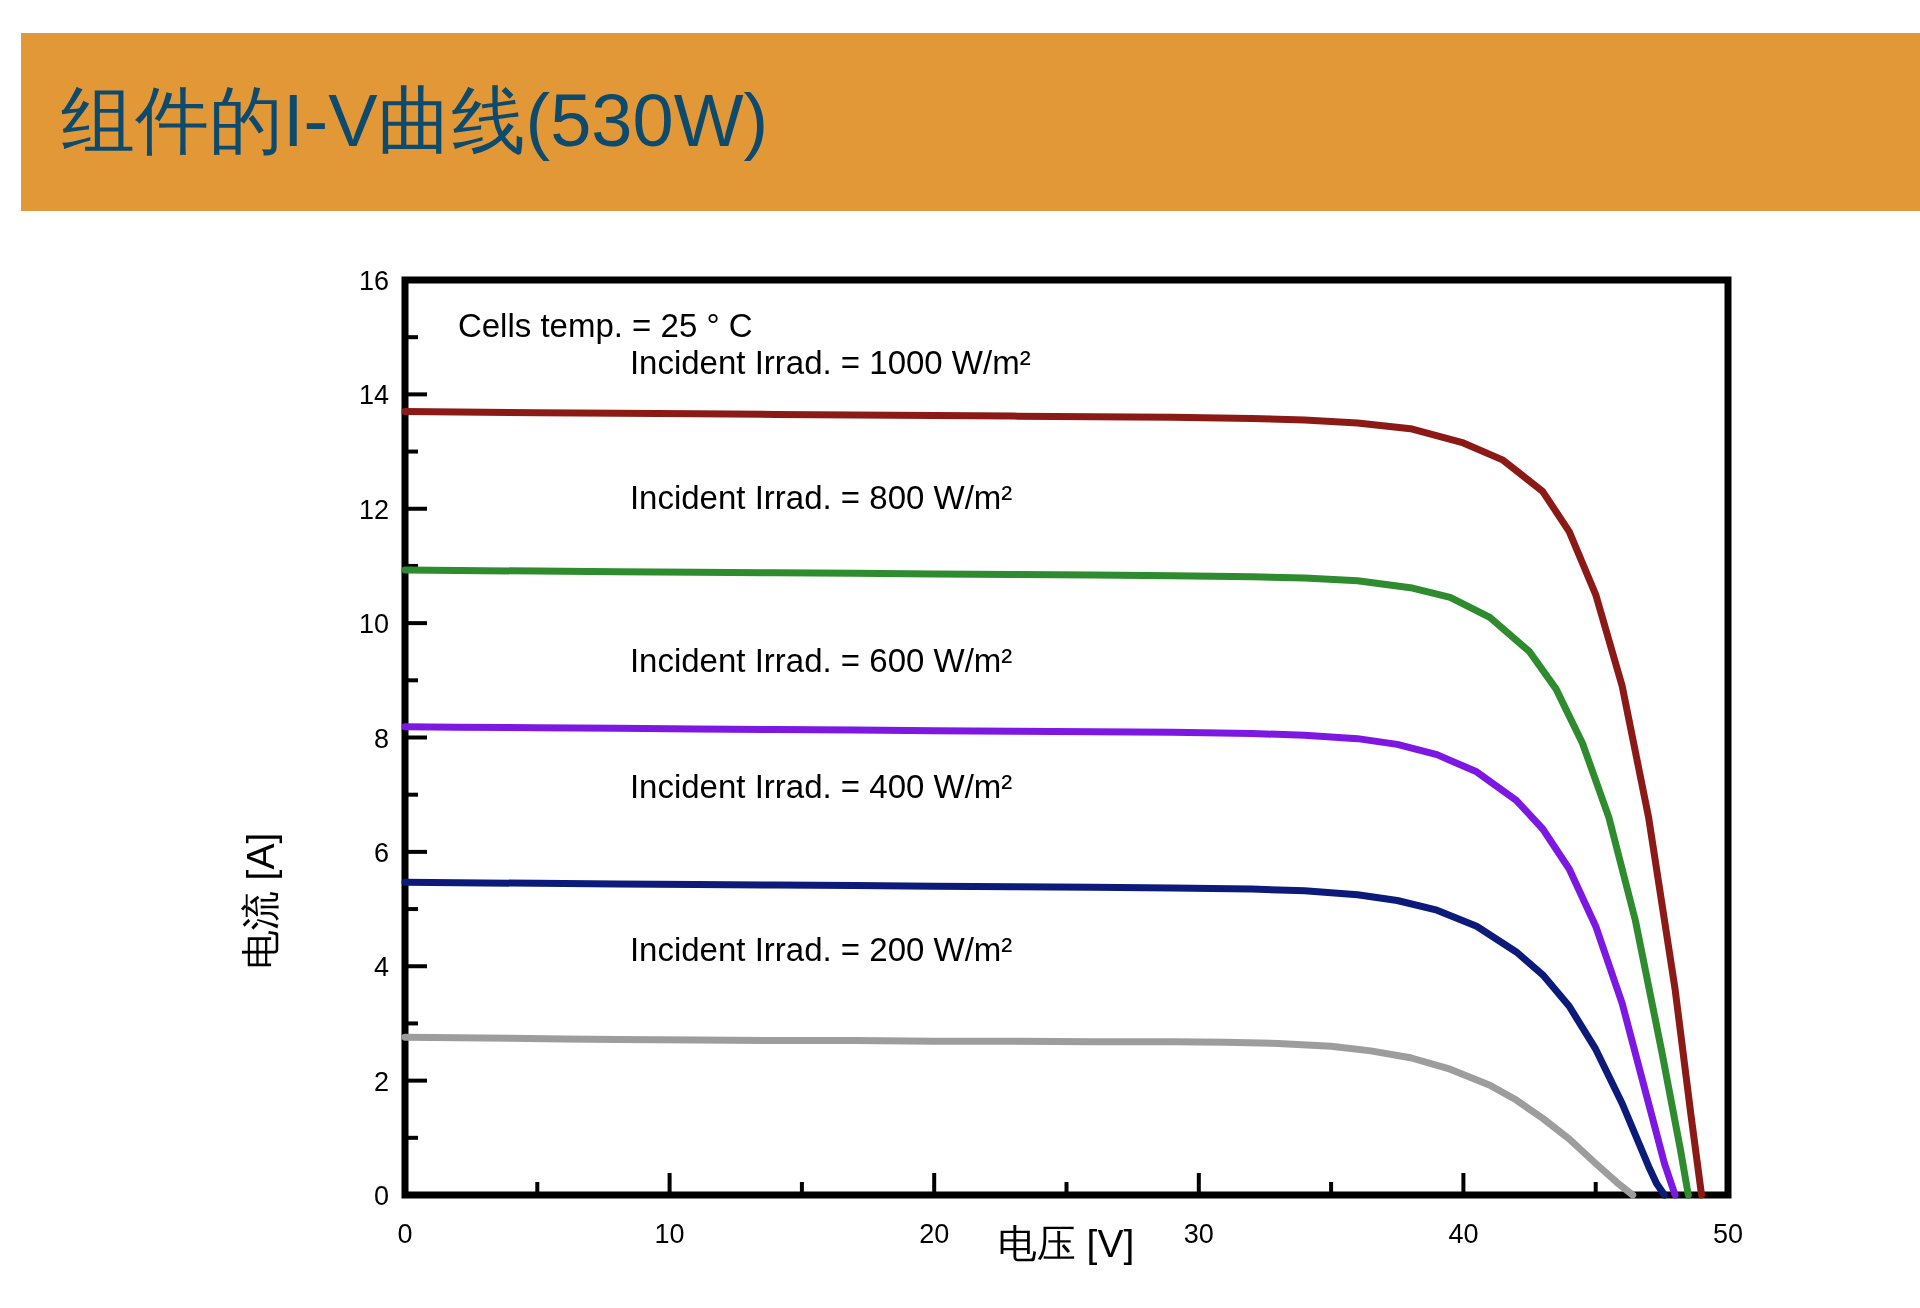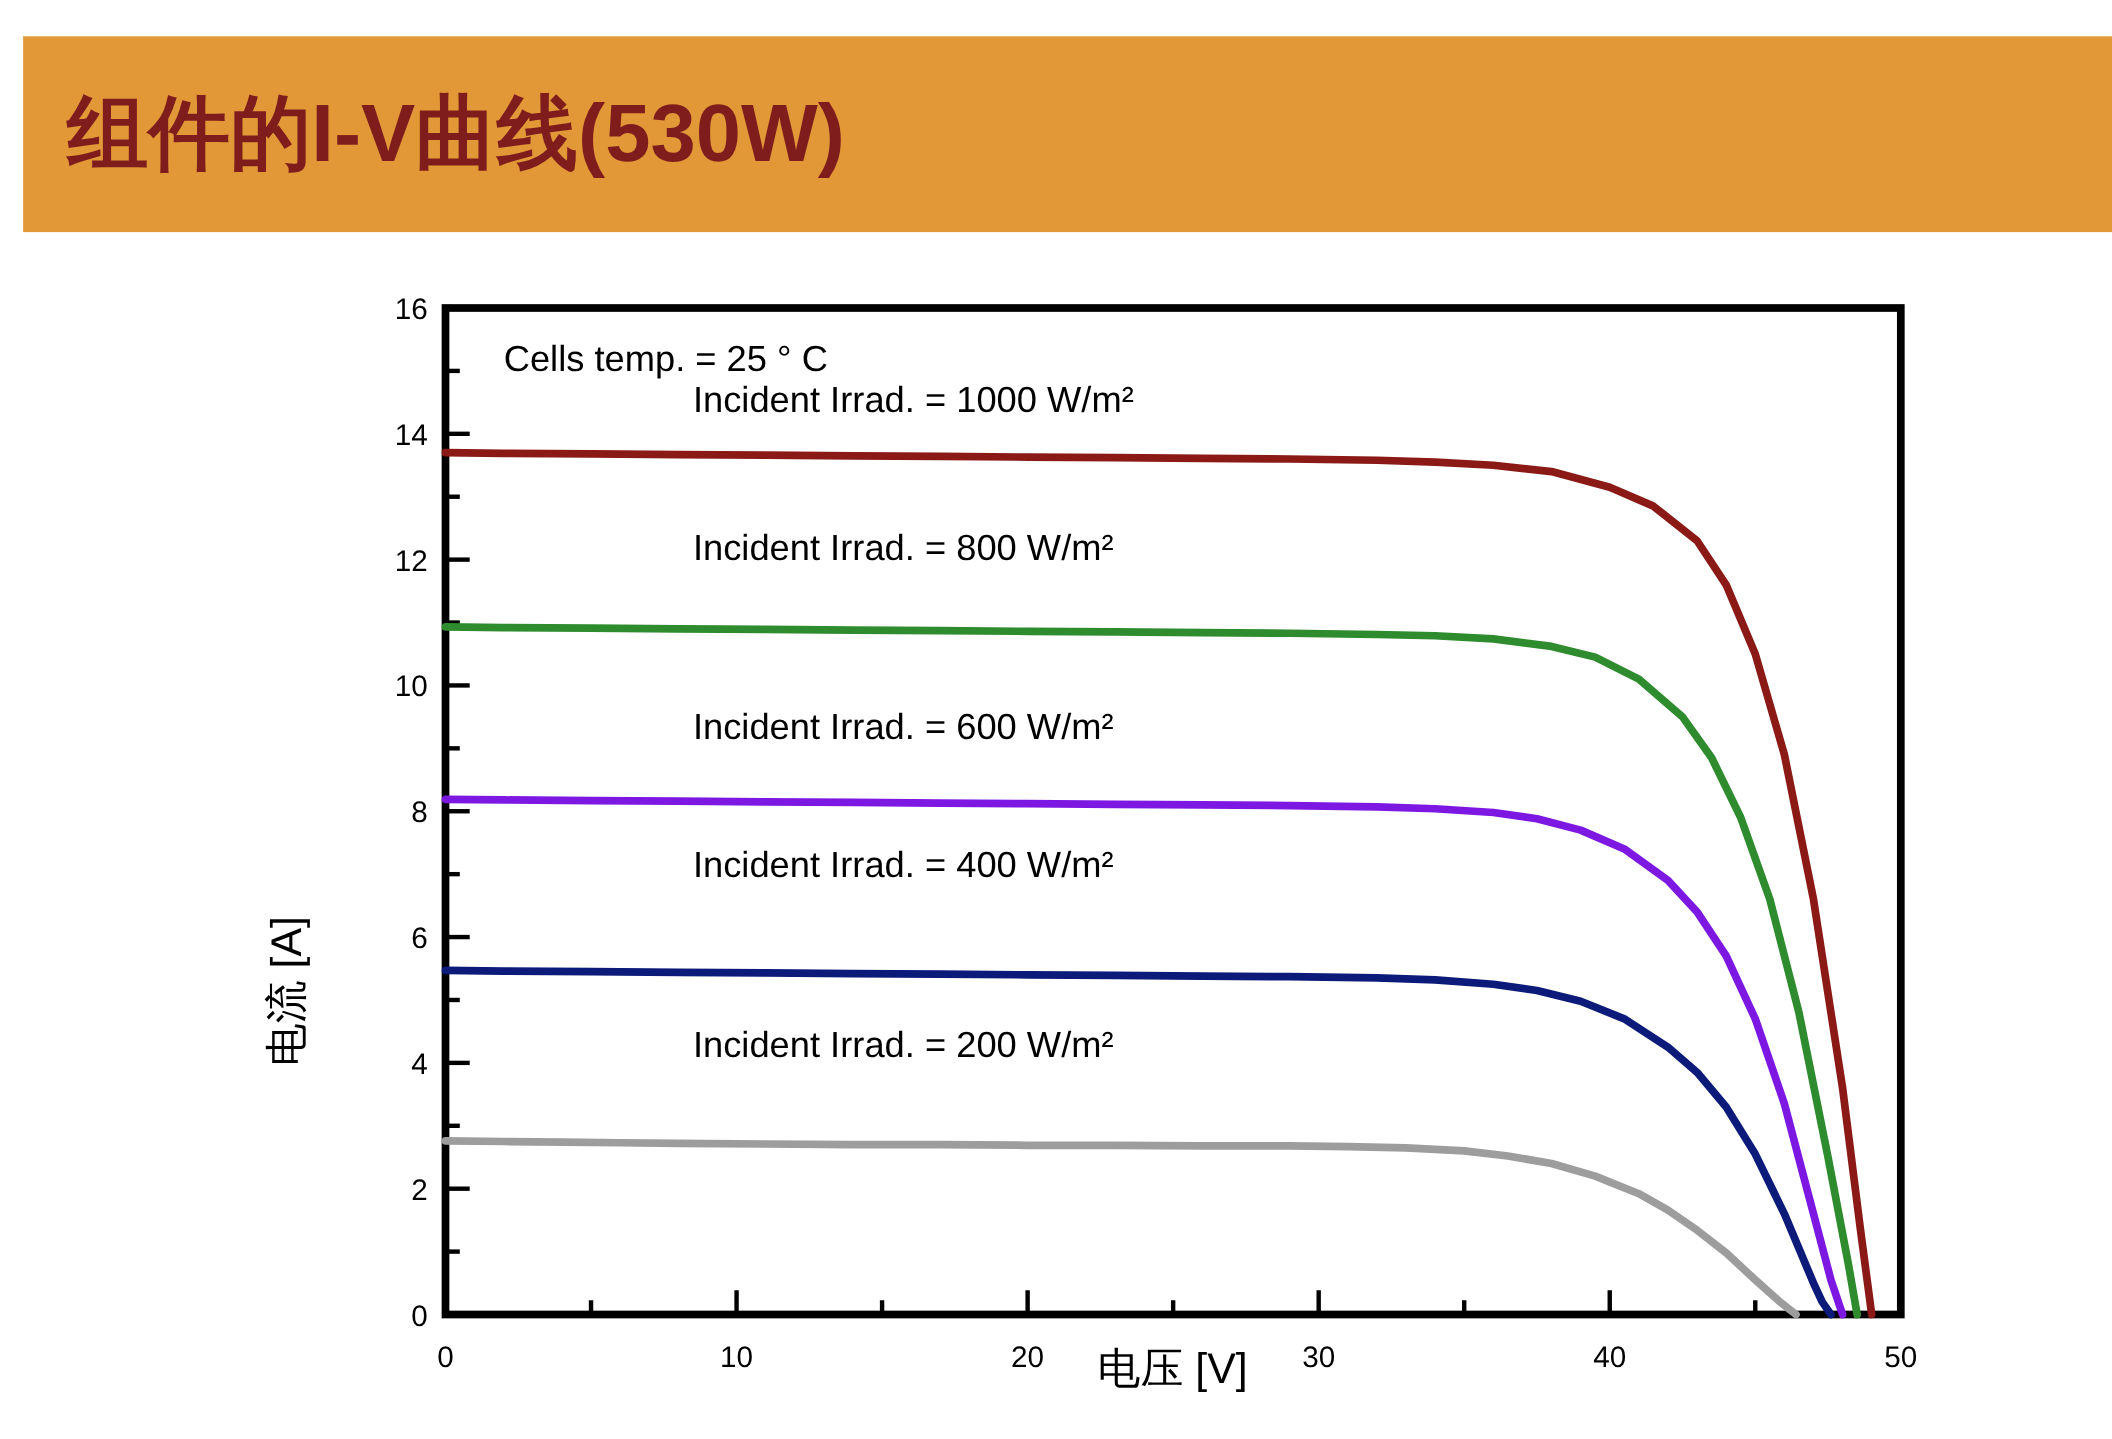--- a/index.html
+++ b/index.html
@@ -23,23 +23,23 @@
     width: 1899px;
     height: 178px;
     background: #e39838;
     box-sizing: border-box;
   }
   #title-text {
     position: absolute;
     left: 40px;
     top: 50%;
     transform: translateY(-50%);
-    color: #7f1d1d;
+    color: #0c4a6e;
     font-size: 74px;
-    font-weight: bold;
+    font-weight: normal;
     letter-spacing: 0px;
     white-space: nowrap;
     font-family: "Liberation Sans", sans-serif;
   }
 
   
   #figure {
     position: absolute;
     left: 0;
     top: 211px;

